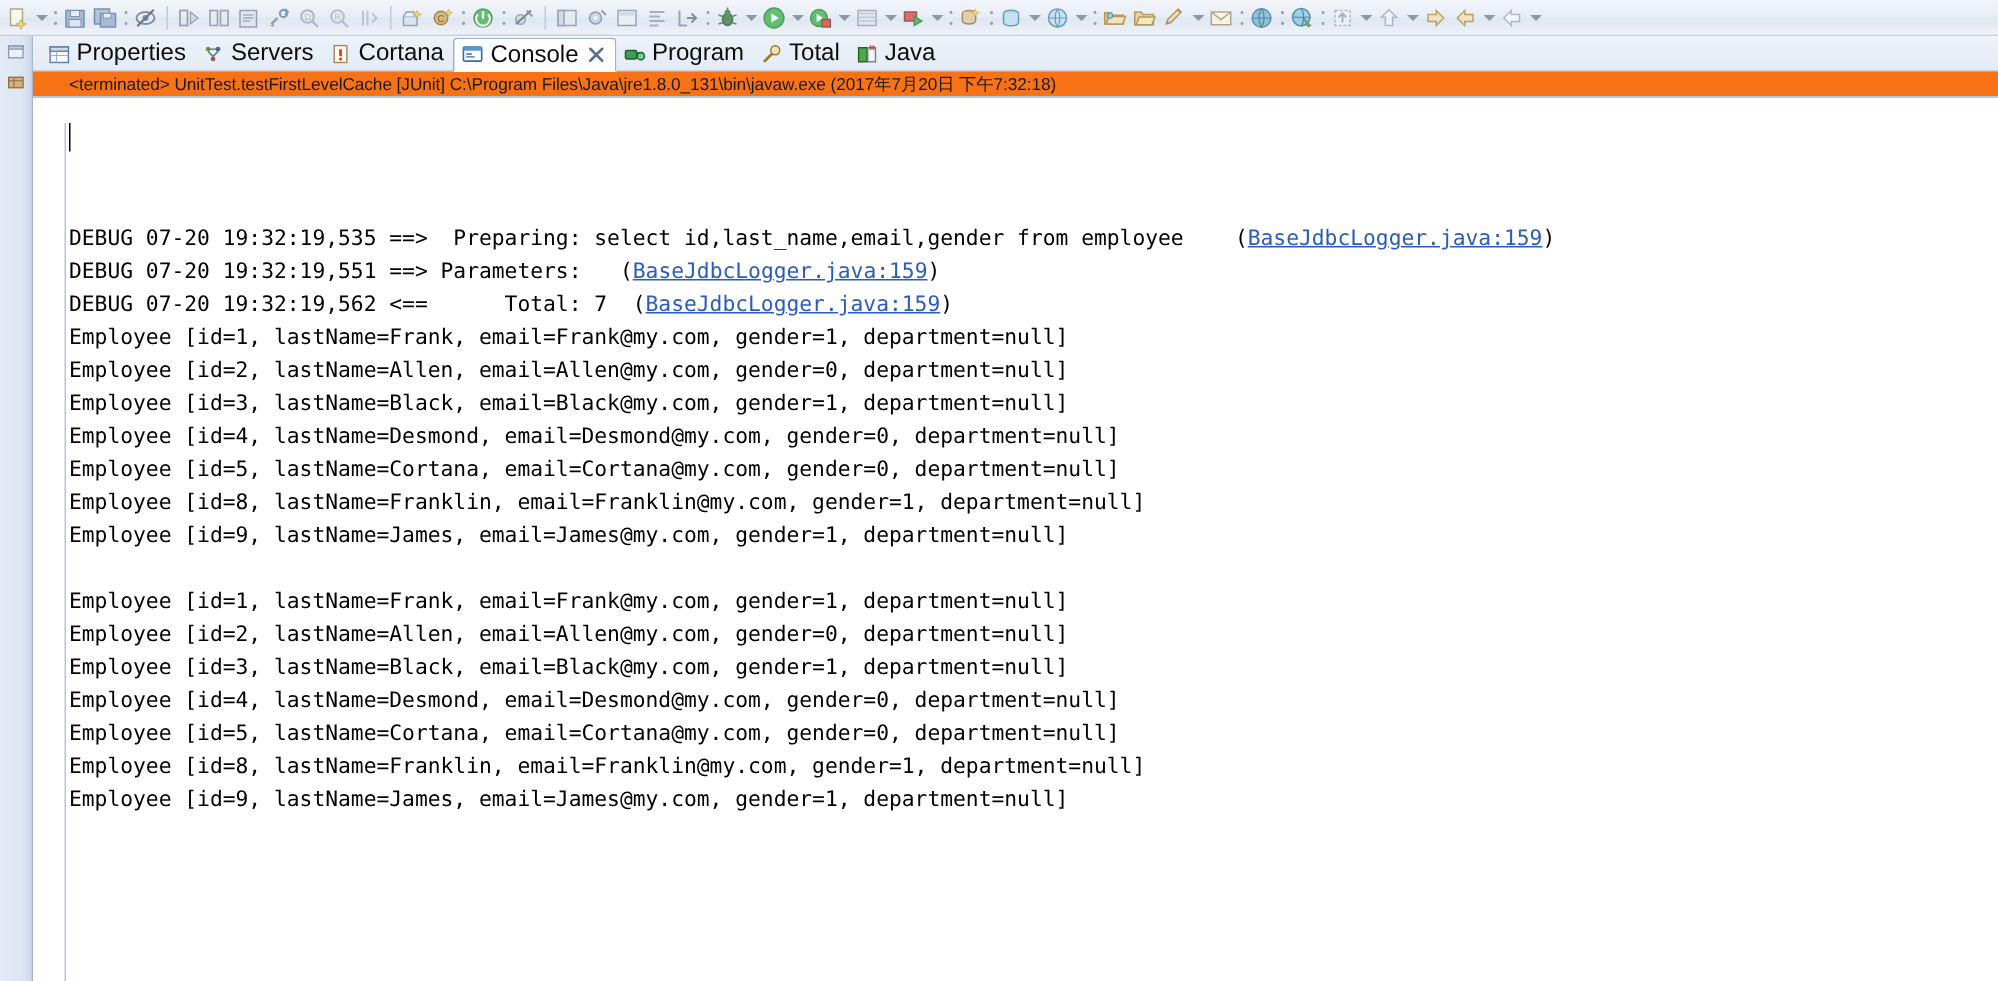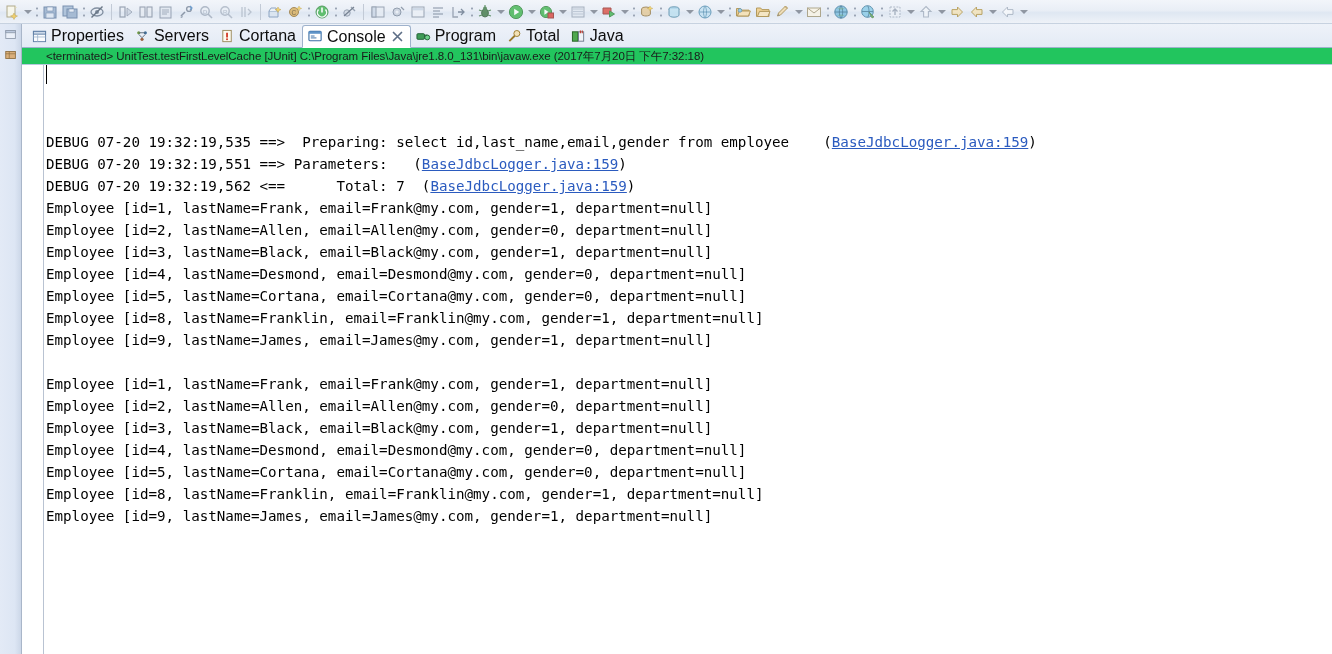--- a/index.html
+++ b/index.html
@@ -149,39 +149,40 @@
   .tab .tclose {
     width: 12px; height: 12px;
     display: flex; align-items: center; justify-content: center;
     margin-left: 2px;
   }
 
   
   .conhdr {
     flex: 0 0 17px;
     height: 17px;
-    background: #22c55e;
+    background: #f97316;
     display: flex;
     align-items: center;
     font-size: 11.5px;
     color: #1a1a1a;
     padding-left: 24px;
     letter-spacing: -0.05px;
     white-space: nowrap;
     overflow: hidden;
     border-bottom: 1px solid #b7c8de;
   }
 
   
   .conwrap {
     flex: 1 1 auto;
     display: flex;
     min-height: 0;
     background: #ffffff;
     position: relative;
+    margin-top: 17px;
   }
   .gutter {
     width: 22px;
     flex: 0 0 22px;
     background: #ffffff;
     border-right: 1px solid #b9c3d2;
   }
   .console {
     flex: 1 1 auto;
     background: #ffffff;

